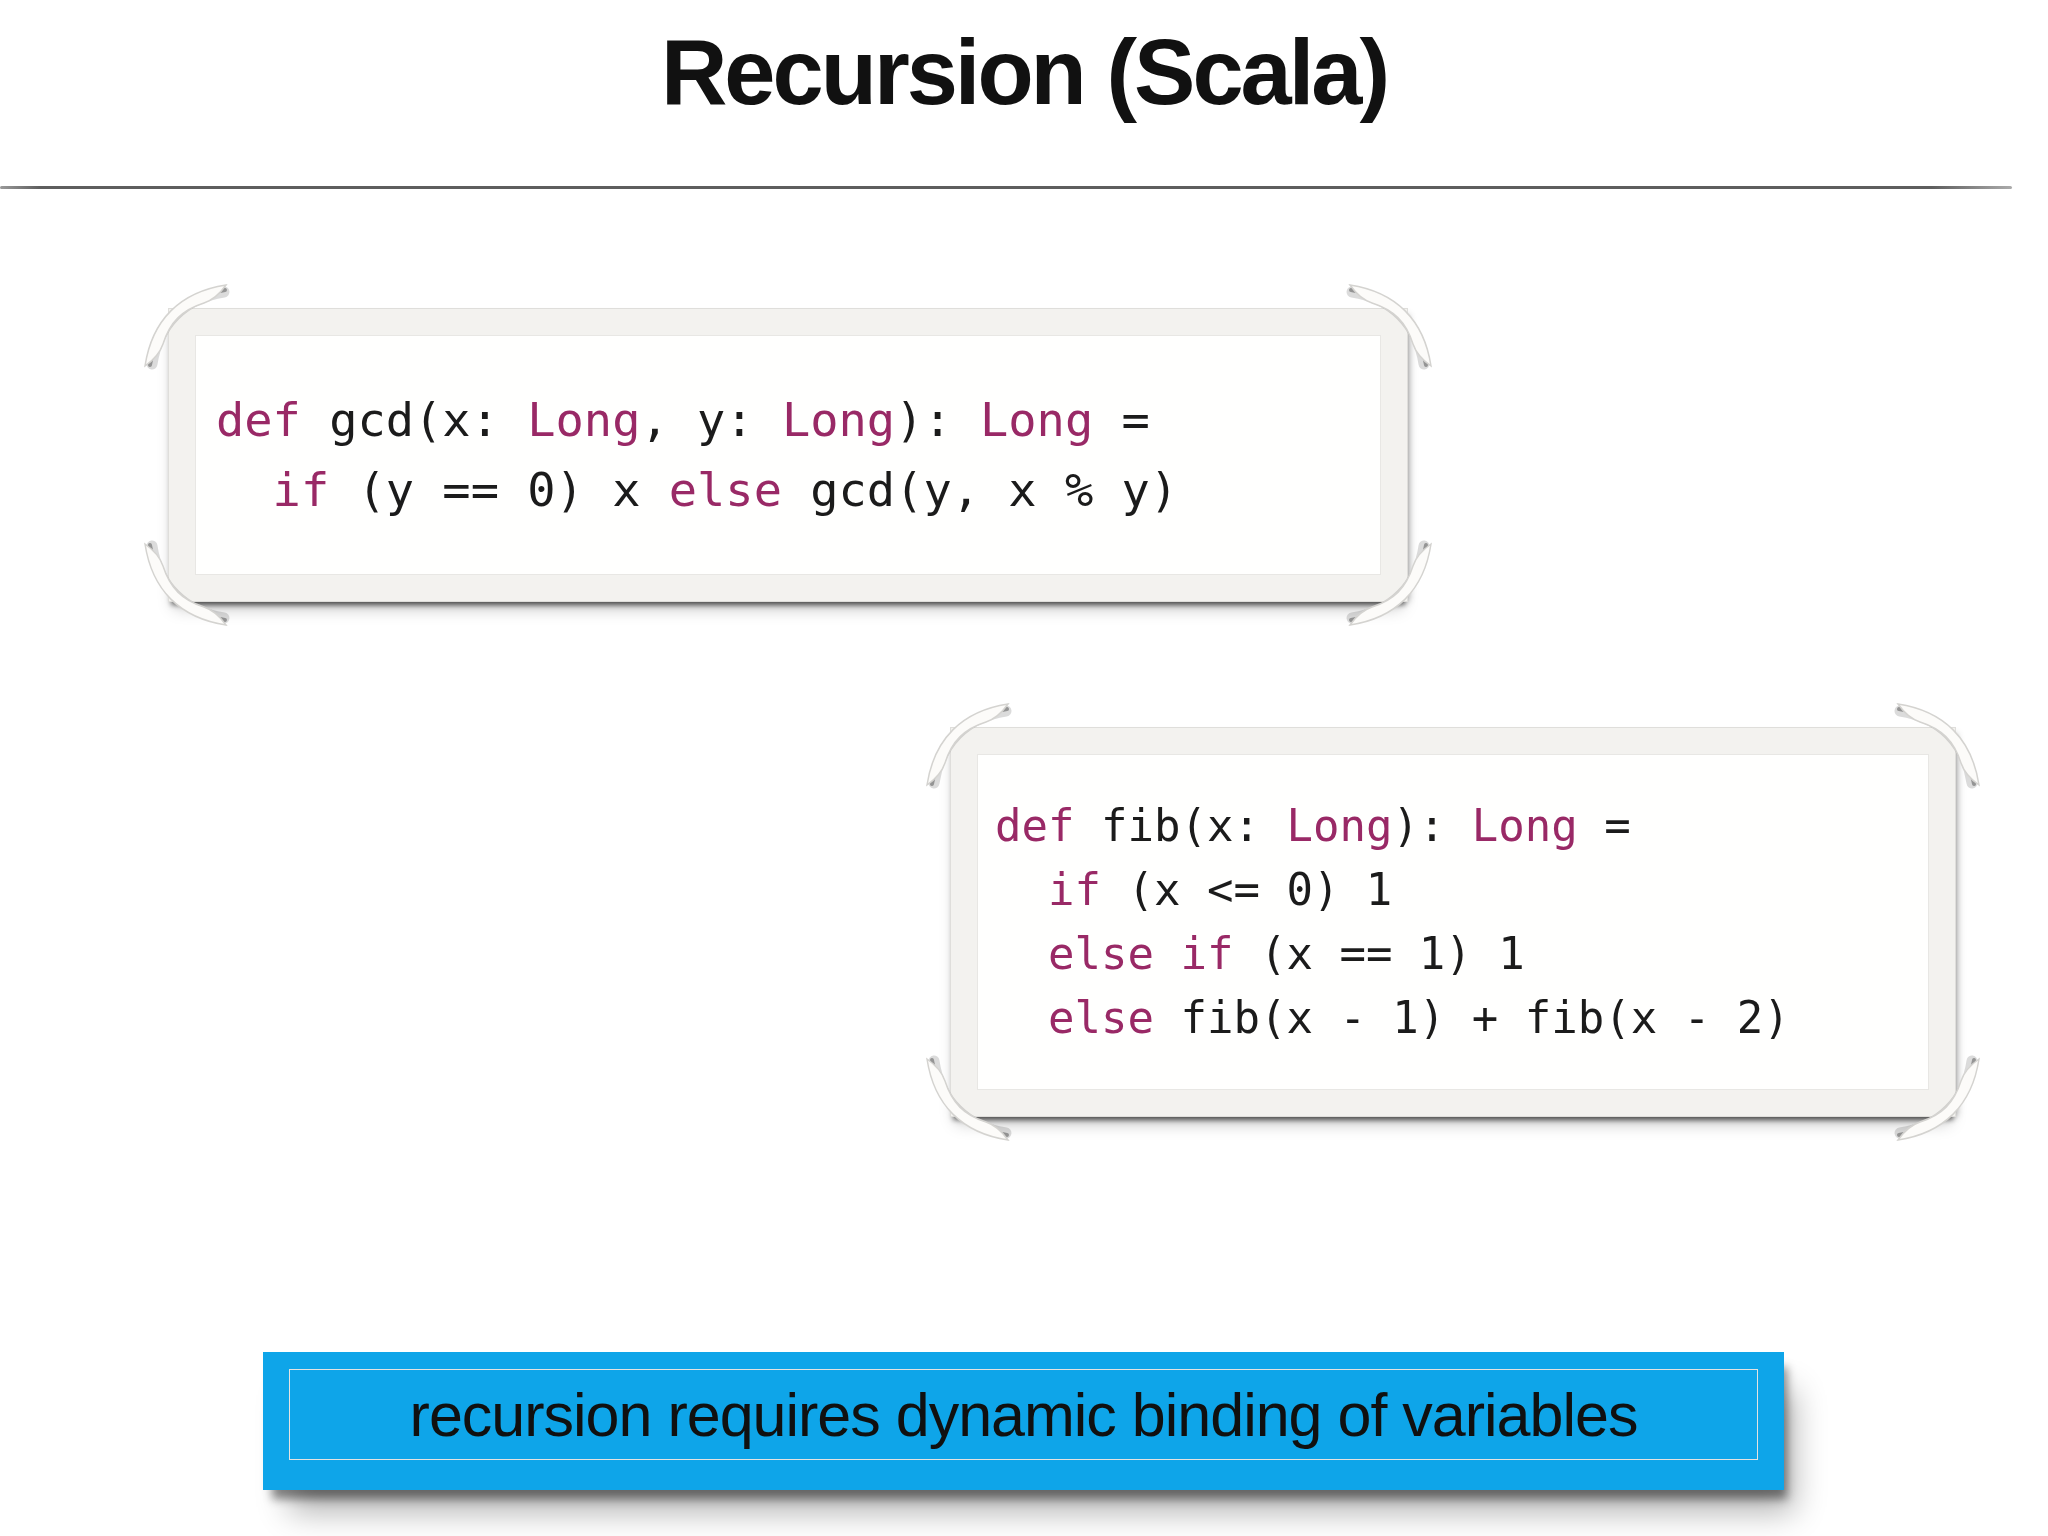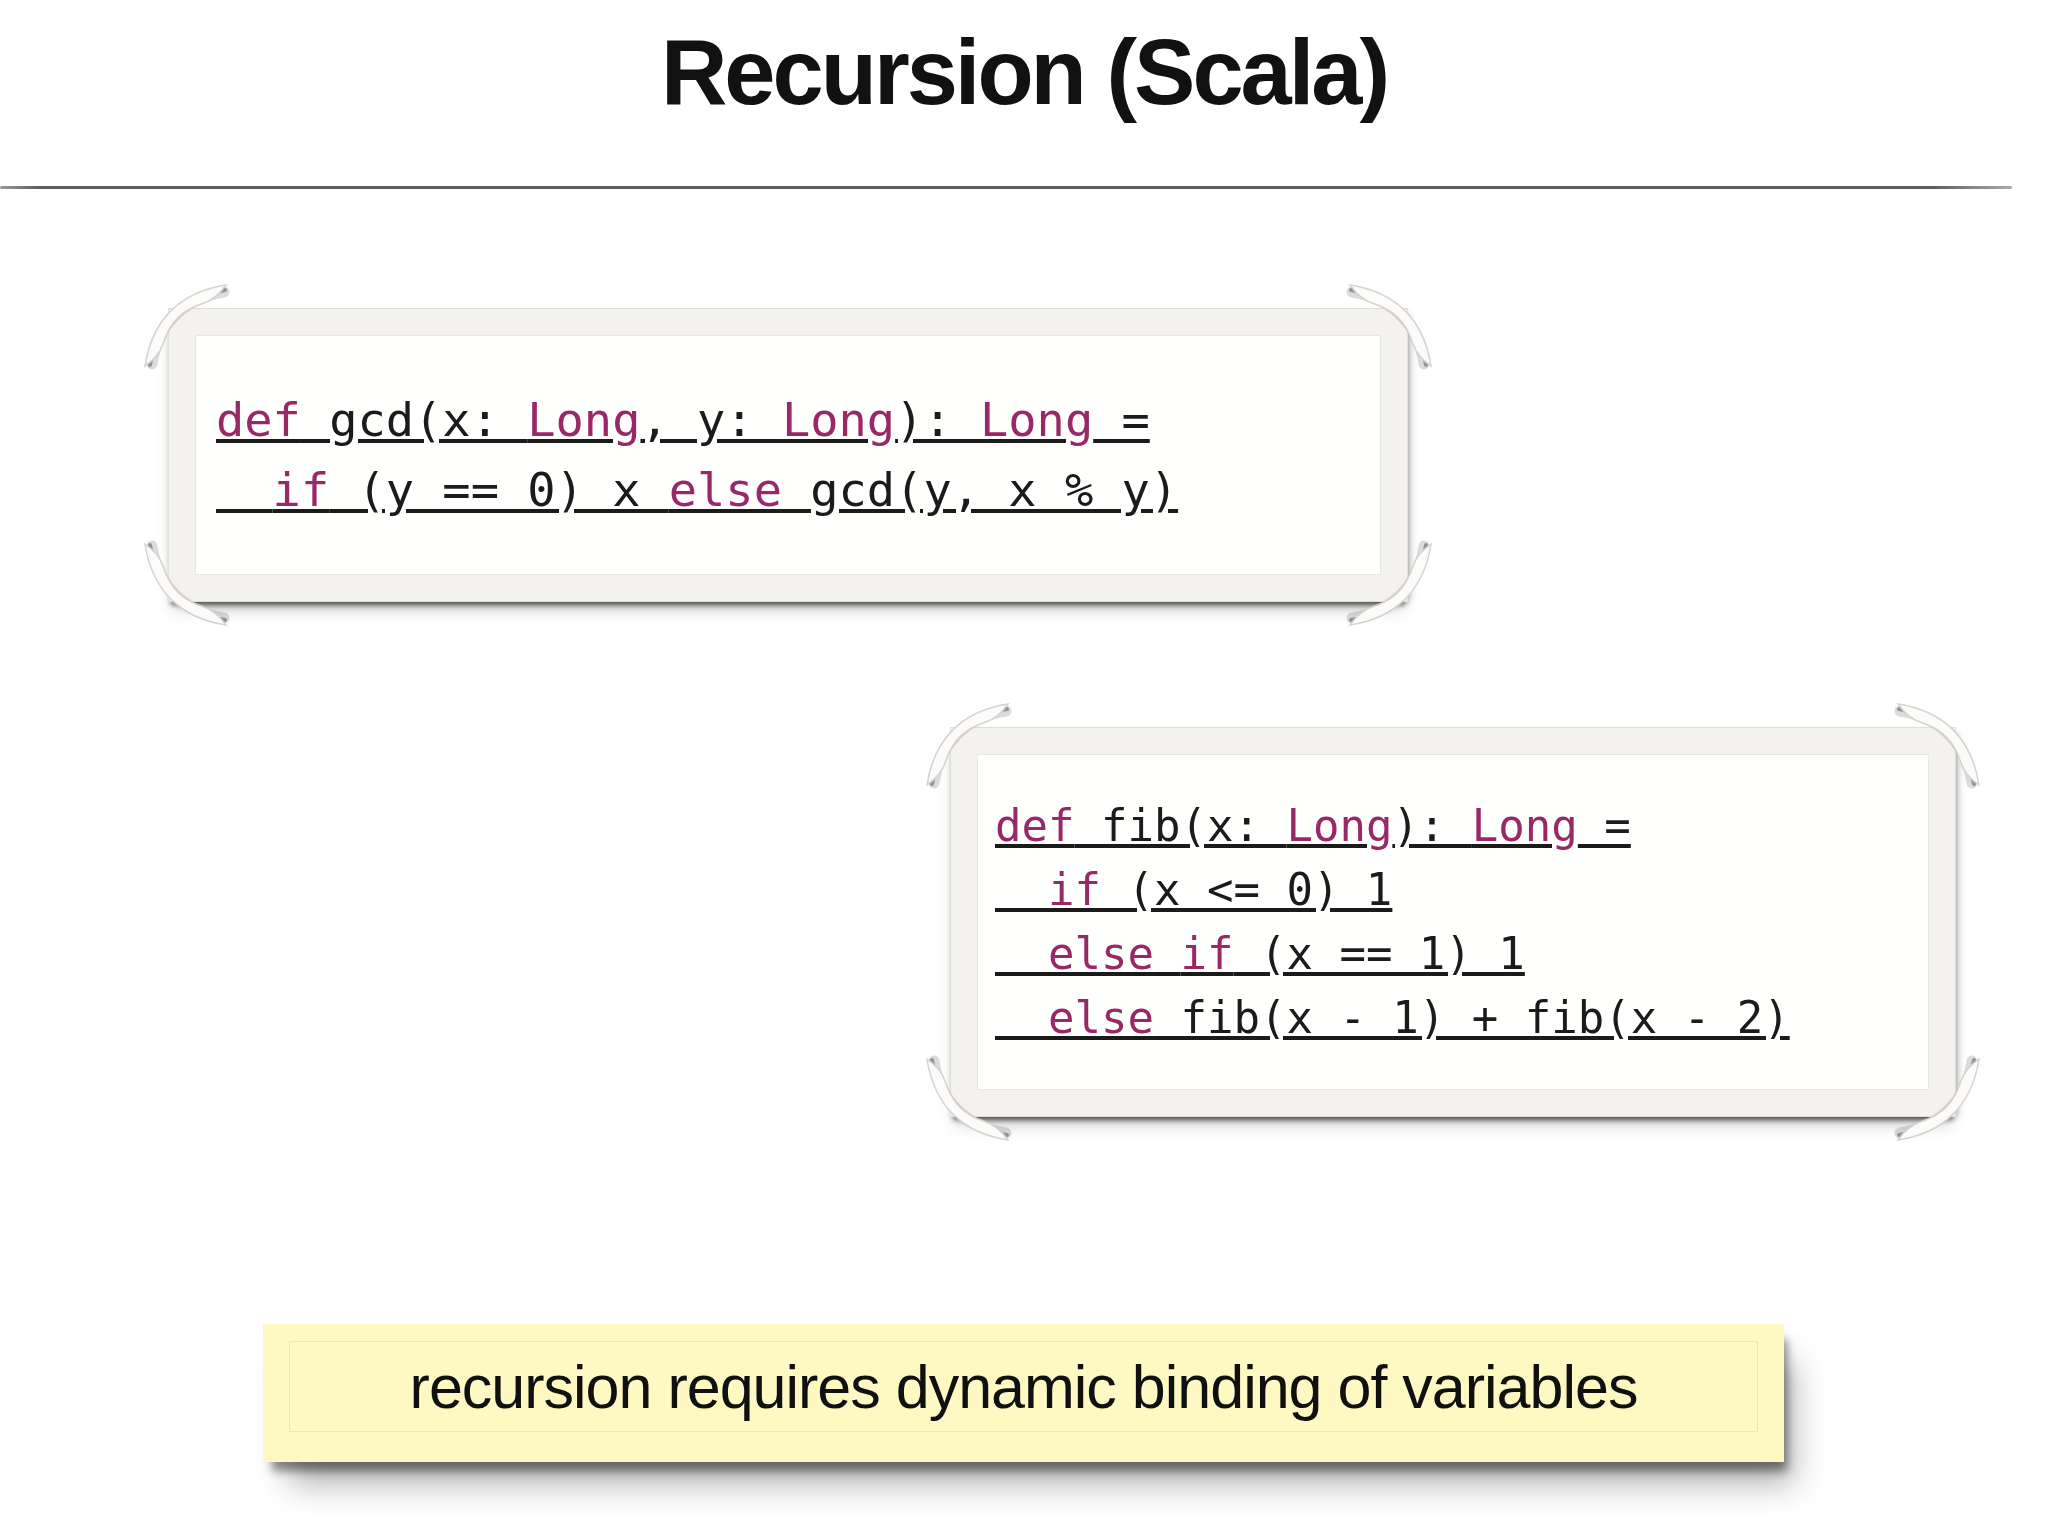--- a/index.html
+++ b/index.html
@@ -39,21 +39,20 @@
     box-sizing:border-box; width:100%; height:100%;
     background:#fffffe;
     border:1px solid #e8e7e4;
     display:flex; flex-direction:column; justify-content:center;
   }
   .code { margin:0; }
   .code-line {
     font-family:"DejaVu Sans Mono", monospace;
     color:var(--code-fg, #1b1b1b);
     white-space:pre;
-    text-decoration:underline;
   }
   #frame-gcd { left:168px; top:308px; width:1240px; height:294px; }
   #frame-gcd .code-line { font-size:47px; line-height:70px; padding-left:20px; }
   #frame-fib { left:950px; top:727px; width:1006px; height:390px; }
   #frame-fib .code-line { font-size:44px; line-height:64px; padding-left:17px; }
   .tok-k { color:var(--kw, #992966); }
   .tok-c { color:var(--code-fg, #1b1b1b); }
 
   
   .curl { position:absolute; width:86px; height:86px; pointer-events:none; }
@@ -61,23 +60,23 @@
   .curl.tl { left:-27px; top:-27px; }
   .curl.tr { right:-27px; top:-27px; transform:rotate(90deg); }
   .curl.br { right:-27px; bottom:-27px; transform:rotate(180deg); }
   .curl.bl { left:-27px; bottom:-27px; transform:rotate(270deg); }
   .curl-shadow-soft { fill:none; stroke:rgba(0,0,0,.14); stroke-width:11; stroke-linecap:round; }
   .curl-shadow { fill:none; stroke:rgba(0,0,0,.32); stroke-width:4; stroke-linecap:round; }
   .curl-face { fill:#fcfbf9; stroke:#d4d3d0; stroke-width:1.5; }
 
   
   .note-box {
-    position:absolute; left:263px; top:1324px;
+    position:absolute; left:263px; top:1352px;
     width:1521px; height:138px;
-    background:#fef9c3;
+    background:#0ea5e9;
     box-shadow:
       6px 12px 9px -3px rgba(0,0,0,.45),
       18px 30px 30px -8px rgba(0,0,0,.30);
   }
   .note-inner {
     position:absolute; inset:17px 26px 30px 26px;
     border:1px solid #e4e3e1;
     display:flex; align-items:center; justify-content:center;
   }
   .note-text {

